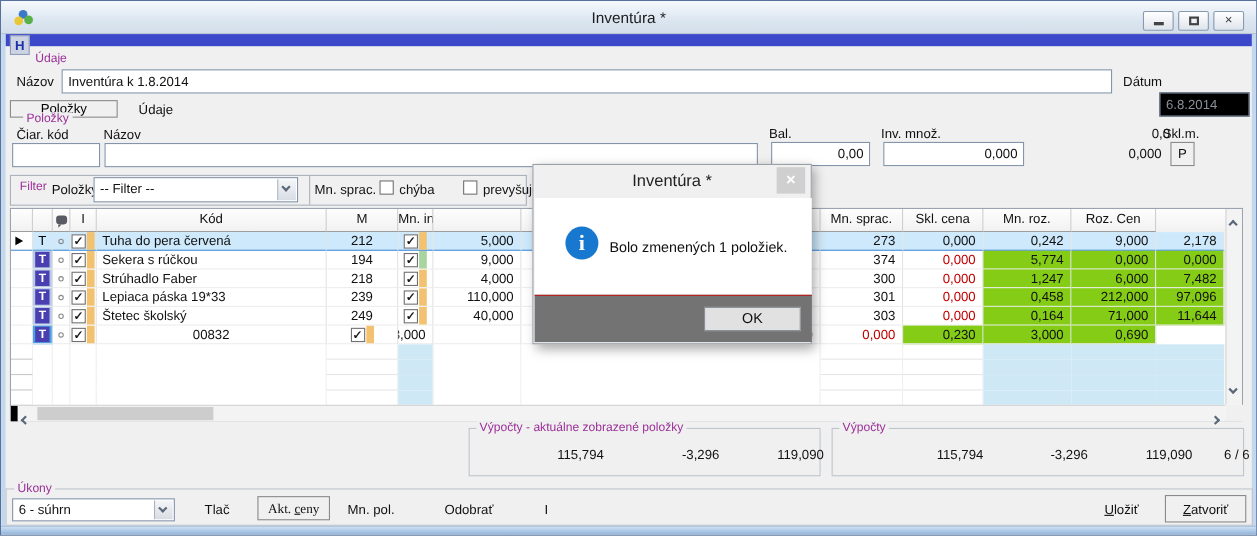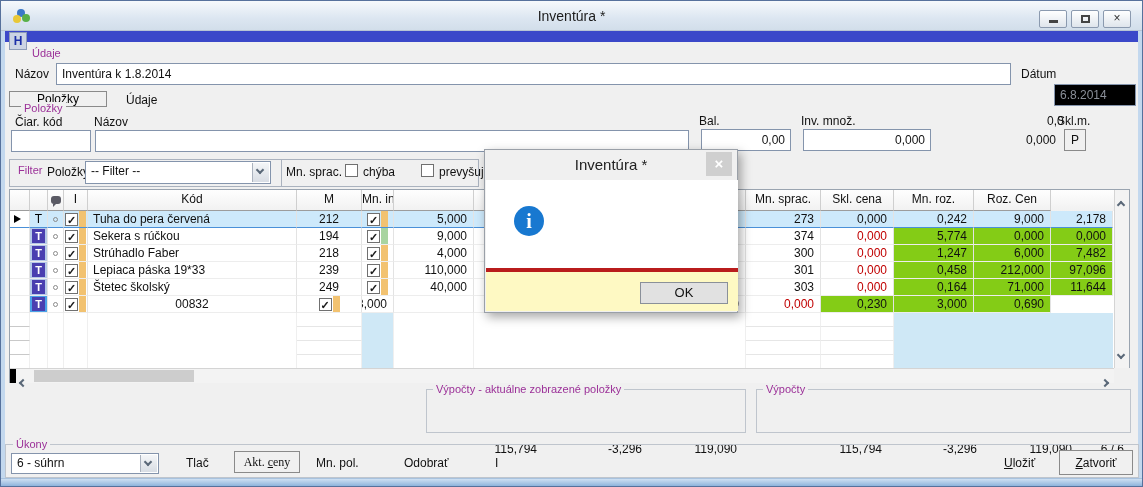--- a/index.html
+++ b/index.html
@@ -105,21 +105,21 @@
   .hs-black { position:absolute; left:0; top:0; width:6px; height:14px; background:#000; }
   .hs-left { position:absolute; left:10px; top:3px; }
   .chev.l2 { transform:rotate(135deg); position:static; display:inline-block; }
   .chev.r2 { transform:rotate(-45deg); position:static; display:inline-block; }
   .hs-thumb { position:absolute; left:24px; top:1px; width:160px; height:12px; background:#cdcdcd; }
   .hs-right { position:absolute; right:6px; top:3px; }
   .corner { position:absolute; left:1104px; top:178px; width:16px; height:15px; background:#f0f0f0; }
 
   
   .calcbox { position:absolute; top:388px; height:44px; border:1px solid #bfc5cd; }
-  .calcbox .vals { position:absolute; left:0; right:0; top:16px; display:grid;margin-top:36px; }
+  .calcbox .vals { position:absolute; left:12px; right:0; top:16px; display:grid; }
   .calcbox .vals span { text-align:right; font-size:12px; color:#111; }
 
   
   .ukony { position:absolute; left:4px; top:443px; width:1134px; height:34px; border:1px solid #bfc5cd; }
   .flatbtn { position:absolute; font-size:12px; color:#111; background:transparent; border:none; }
   .raisedbtn { position:absolute; font-size:12px; color:#111; background:#f0f0f0;
                border:1px solid #8a8a8a; text-align:center; }
 
   .bottom-frame { position:absolute; left:0; bottom:0; width:100%; height:8px;
                   background:linear-gradient(#cfe0f2,#8fb4dc); border-top:1px solid #a8c2de; }
@@ -131,22 +131,22 @@
             background:#f0f0f0; border:1px solid #9aa0a8; box-shadow:3px 4px 10px rgba(0,0,0,.35); }
   .dialog .dtitle { position:absolute; left:0; top:0; width:100%; height:30px; text-align:center;
                     font-size:15px; color:#222; line-height:30px; }
   .dialog .dclose { position:absolute; right:5px; top:2px; width:26px; height:24px; background:#cfcfcf;
                     color:#fff; font-size:15px; font-weight:bold; text-align:center; line-height:23px; }
   .dialog .dbody { position:absolute; left:1px; top:30px; width:252px; height:89px; background:#fff; }
   .info-icon { position:absolute; left:28px; top:26px; width:30px; height:30px; border-radius:50%;
                background:#1878d0; color:#fff; font-family:"Liberation Serif", serif; font-weight:bold;
                font-size:20px; text-align:center; line-height:30px; }
   .dmsg { position:absolute; left:68px; top:37px; font-size:13px; color:#111; }
-  .dialog .dfoot { position:absolute; left:1px; bottom:1px; width:252px; height:43px; background:#fef9c3;
-                   border-top:4px solid #b91c1c; }
+  .dialog .dfoot { position:absolute; left:1px; bottom:1px; width:252px; height:43px; background:#737373;
+                   border-top:1px solid #b91c1c; }
   .ok-btn { position:absolute; right:10px; top:10px; width:88px; height:22px; background:#e1e1e1;
             border:1px solid #8a9099; font-size:13px; text-align:center; line-height:20px; color:#111; }
   u { text-decoration:underline; }
 </style>
 </head>
 <body>
 
 <div class="window">
 
   <div class="titlebar">
@@ -517,19 +517,20 @@
   <button class="flatbtn" style="left:1003px; top:455px;"><u>U</u>ložiť</button>
   <button class="raisedbtn" style="left:1058px; top:449px; width:74px; height:25px;"><u>Z</u>atvoriť</button>
 
   <div class="bottom-frame"></div>
 
   <div class="dialog">
     <div class="dtitle">Inventúra *</div>
     <div class="dclose"><span>×</span></div>
     <div class="dbody">
       <div class="info-icon">i</div>
+      <div class="dmsg">Bolo zmenených 1 položiek.</div>
     </div>
     <div class="dfoot">
       <div class="ok-btn">OK</div>
     </div>
   </div>
 
 </div>
 
 </body></html>

